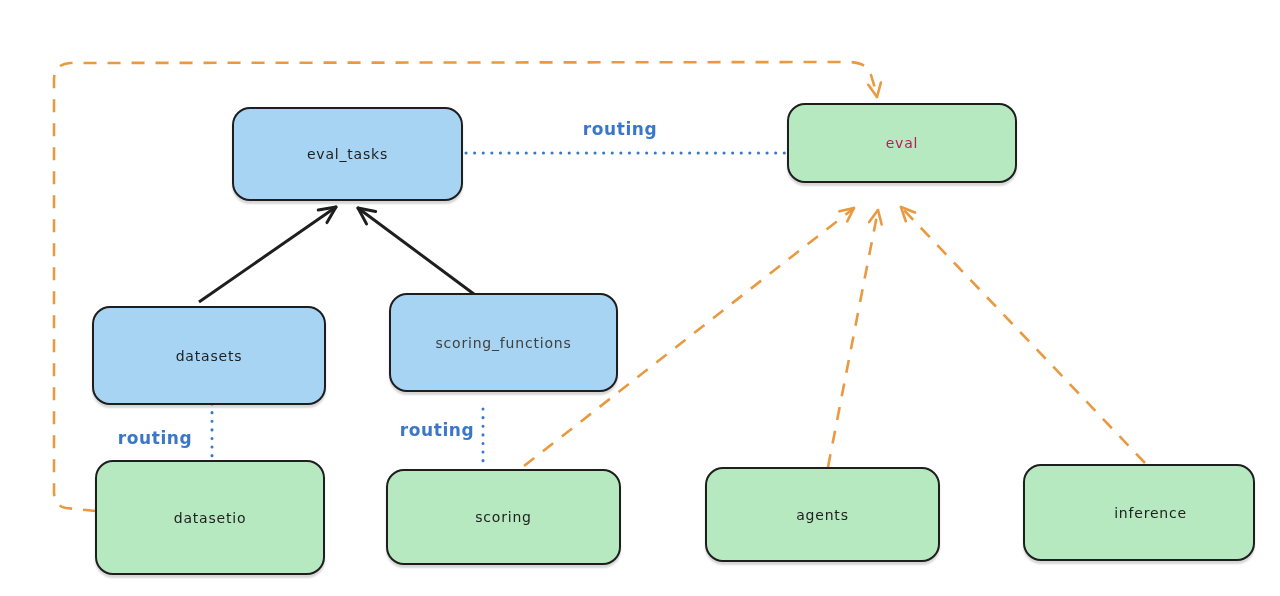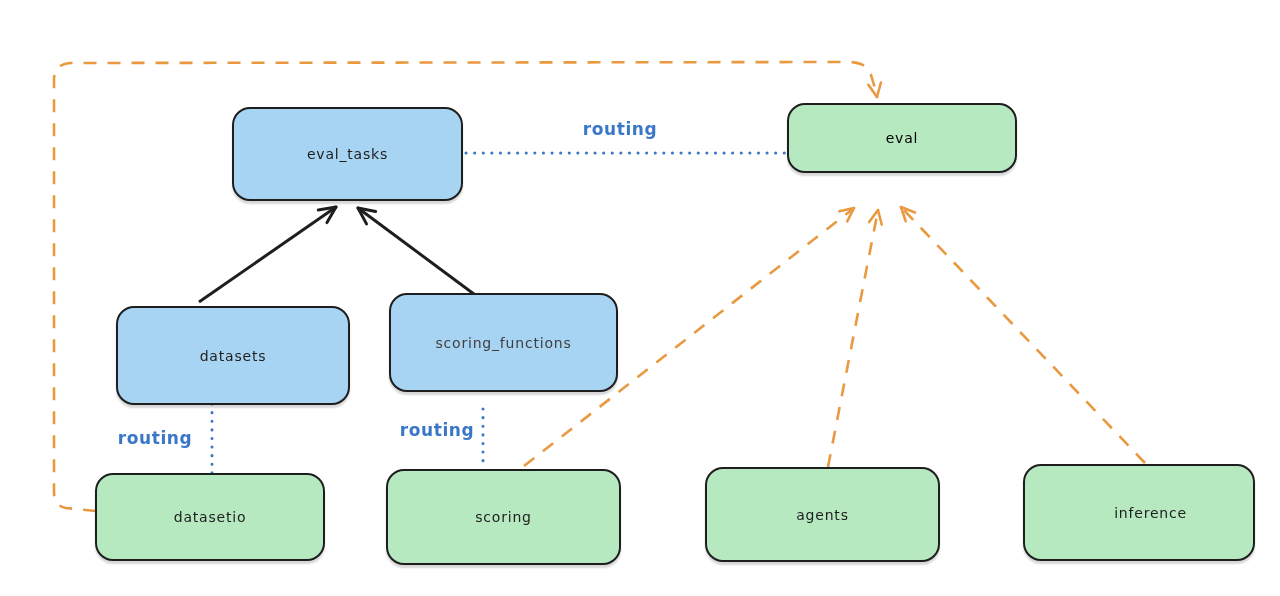--- a/index.html
+++ b/index.html
@@ -74,30 +74,30 @@
     </svg>
   <div id="labels">
       <div class="edge-label" style="left: 620px; top: 129px; color: rgb(58, 119, 201);">routing</div>
       <div class="edge-label" style="left: 155px; top: 438px; color: rgb(58, 119, 201);">routing</div>
       <div class="edge-label" style="left: 437px; top: 430px; color: rgb(58, 119, 201);">routing</div>
     </div>
   <div id="nodes">
       <div class="node" style="left: 232px; top: 107px; width: 231px; height: 94px; background: rgb(168, 212, 244); border: 2.5px solid rgb(30, 30, 30); color: rgb(30, 30, 30);">
         <span>eval_tasks</span>
       </div>
-      <div class="node" style="left: 787px; top: 103px; width: 230px; height: 70px; background: rgb(183, 233, 193); border: 2.5px solid rgb(30, 30, 30); color: #000000;">
+      <div class="node" style="left: 787px; top: 103px; width: 230px; height: 80px; background: rgb(183, 233, 193); border: 2.5px solid rgb(30, 30, 30); color: #be185d;">
         <span>eval</span>
       </div>
-      <div class="node" style="left: 116px; top: 306px; width: 234px; height: 99px; background: rgb(168, 212, 244); border: 2.5px solid rgb(30, 30, 30); color: rgb(30, 30, 30);">
+      <div class="node" style="left: 92px; top: 306px; width: 234px; height: 99px; background: rgb(168, 212, 244); border: 2.5px solid rgb(30, 30, 30); color: rgb(30, 30, 30);">
         <span>datasets</span>
       </div>
       <div class="node" style="left: 389px; top: 293px; width: 229px; height: 99px; background: rgb(168, 212, 244); border: 2.5px solid rgb(30, 30, 30); color: #404040;">
         <span>scoring_functions</span>
       </div>
-      <div class="node" style="left: 95px; top: 473px; width: 230px; height: 88px; background: rgb(183, 233, 193); border: 2.5px solid rgb(30, 30, 30); color: rgb(30, 30, 30); text-align: center;">
+      <div class="node" style="left: 95px; top: 460px; width: 230px; height: 115px; background: rgb(183, 233, 193); border: 2.5px solid rgb(30, 30, 30); color: rgb(30, 30, 30); text-align: center;">
         <span>datasetio</span>
       </div>
       <div class="node" style="left: 386px; top: 469px; width: 235px; height: 96px; background: rgb(183, 233, 193); border: 2.5px solid rgb(30, 30, 30); color: rgb(30, 30, 30);">
         <span>scoring</span>
       </div>
       <div class="node" style="left: 705px; top: 467px; width: 235px; height: 95px; background: rgb(183, 233, 193); border: 2.5px solid rgb(30, 30, 30); color: rgb(30, 30, 30);">
         <span>agents</span>
       </div>
       <div class="node" style="left: 1023px; top: 464px; width: 232px; height: 97px; background: rgb(183, 233, 193); border: 2.5px solid rgb(30, 30, 30); color: rgb(30, 30, 30); padding-left: 23px;">
         <span>inference</span>

